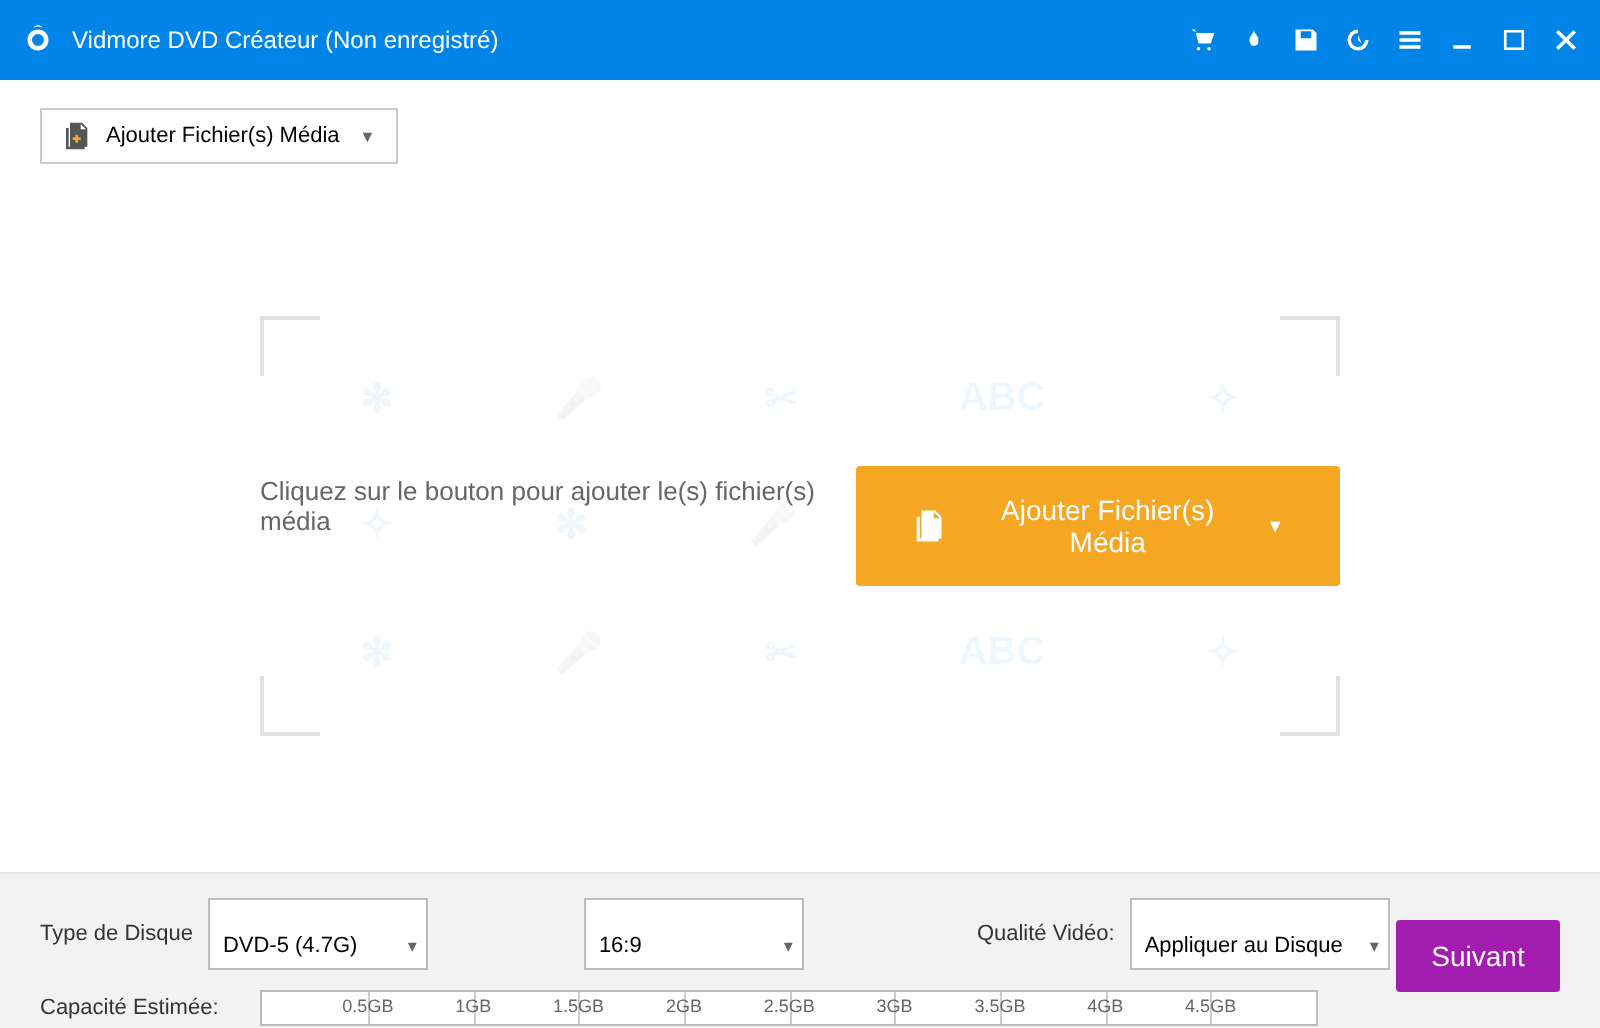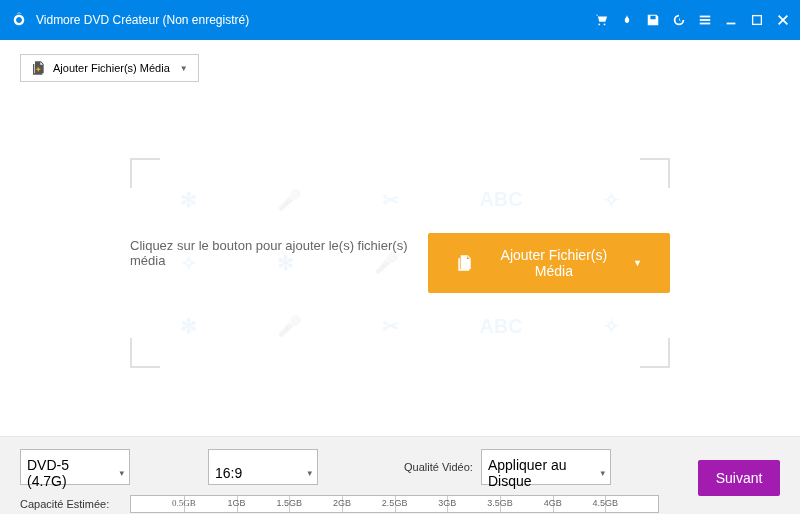--- a/index.html
+++ b/index.html
@@ -26,21 +26,21 @@
   .watermark { position: absolute; inset: 10px; opacity: 0.06; display: flex; flex-direction: column; justify-content: space-around; pointer-events: none; }
   .wm-row { display: flex; justify-content: space-around; align-items: center; font-size: 20px; color: #0084e8; font-weight: bold; }
   
   .drop-text { font-size: 13px; color: #666; margin-bottom: 20px; z-index: 1; }
   .big-add-btn { background: #f5a623; color: #fff; border: none; padding: 14px 28px; font-size: 14px; display: inline-flex; align-items: center; gap: 10px; cursor: pointer; border-radius: 2px; z-index: 1; }
   .big-add-btn .chevron { font-size: 9px; }
   
   .footer { position: absolute; bottom: 0; left: 0; right: 0; height: 78px; background: #f2f2f2; border-top: 1px solid #e5e5e5; padding: 12px 20px; }
   .footer-row1 { display: flex; align-items: center; gap: 8px; margin-bottom: 10px; }
   .footer-label { font-size: 11px; color: #333; }
-  .footer-select { border: 1px solid #bbb; background: #fff; font-size: 14px; padding: 14px 20px 2px 6px; height: 36px; position: relative; display: inline-flex; align-items: center; cursor: pointer; }
+  .footer-select { border: 1px solid #bbb; background: #fff; font-size: 11px; padding: 14px 20px 2px 6px; height: 36px; position: relative; display: inline-flex; align-items: center; cursor: pointer; }
   .footer-select::after { content: '▾'; position: absolute; right: 5px; font-size: 9px; color: #666; }
   .sel-disc { width: 110px; }
   .sel-aspect { width: 110px; }
   .sel-quality { width: 130px; }
   .spacer { flex: 1; }
   .gap1 { width: 62px; }
   .gap2 { width: 70px; }
   
   .footer-row2 { display: flex; align-items: center; gap: 21px; }
   .capacity-bar { flex: 1; height: 18px; border: 1px solid #bbb; background: #fff; position: relative; }
@@ -157,39 +157,40 @@
           <rect x="8" y="13" width="6" height="2"></rect>
         </svg>
       <span>Ajouter Fichier(s) Média</span>
       <span class="chevron">▼</span>
     </button>
   </div>
 </div>
 
 <div class="footer">
   <div class="footer-row1">
+    <span class="footer-label">Type de Disque</span>
     <div class="footer-select sel-disc">
         <span>DVD-5 (4.7G)</span>
       </div>
     <div class="gap1"></div>
     <div class="footer-select sel-aspect">
         <span>16:9</span>
       </div>
     <div class="gap2"></div>
     <span class="footer-label">Qualité Vidéo:</span>
     <div class="footer-select sel-quality">
         <span>Appliquer au Disque</span>
       </div>
     <div class="spacer"></div>
   </div>
   <div class="footer-row2">
     <span class="footer-label">Capacité Estimée:</span>
     <div class="capacity-bar" id="capacity-bar">
         <div class="tick" style="left: 10%;"></div>
-        <div class="tick-label" style="left: 10%; font-family: Liberation Serif, serif;">0.5GB</div>
+        <div class="tick-label" style="left: 10%;">0.5GB</div>
         <div class="tick" style="left: 20%;"></div>
         <div class="tick-label" style="left: 20%;">1GB</div>
         <div class="tick" style="left: 30%;"></div>
         <div class="tick-label" style="left: 30%;">1.5GB</div>
         <div class="tick" style="left: 40%;"></div>
         <div class="tick-label" style="left: 40%;">2GB</div>
         <div class="tick" style="left: 50%;"></div>
         <div class="tick-label" style="left: 50%;">2.5GB</div>
         <div class="tick" style="left: 60%;"></div>
         <div class="tick-label" style="left: 60%;">3GB</div>

